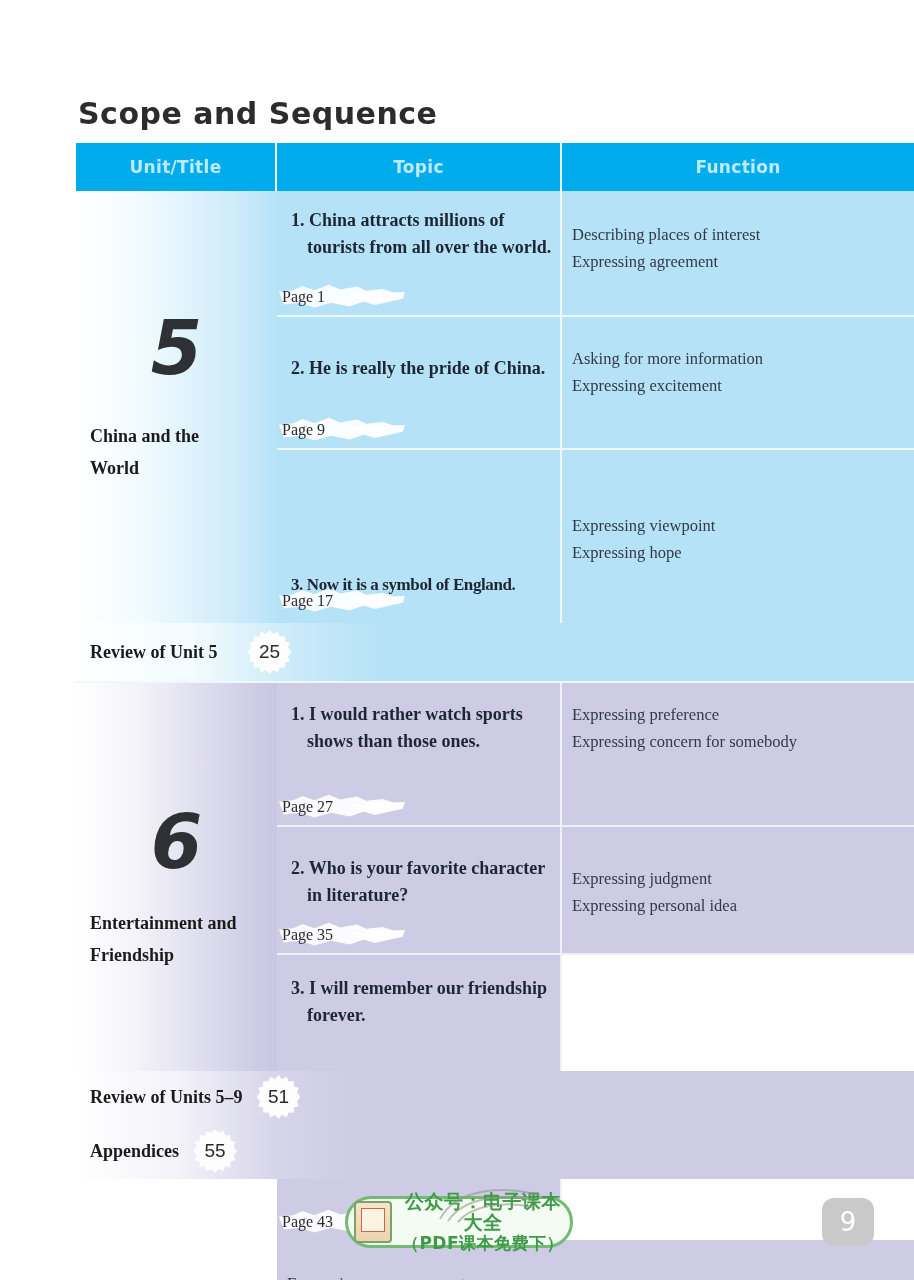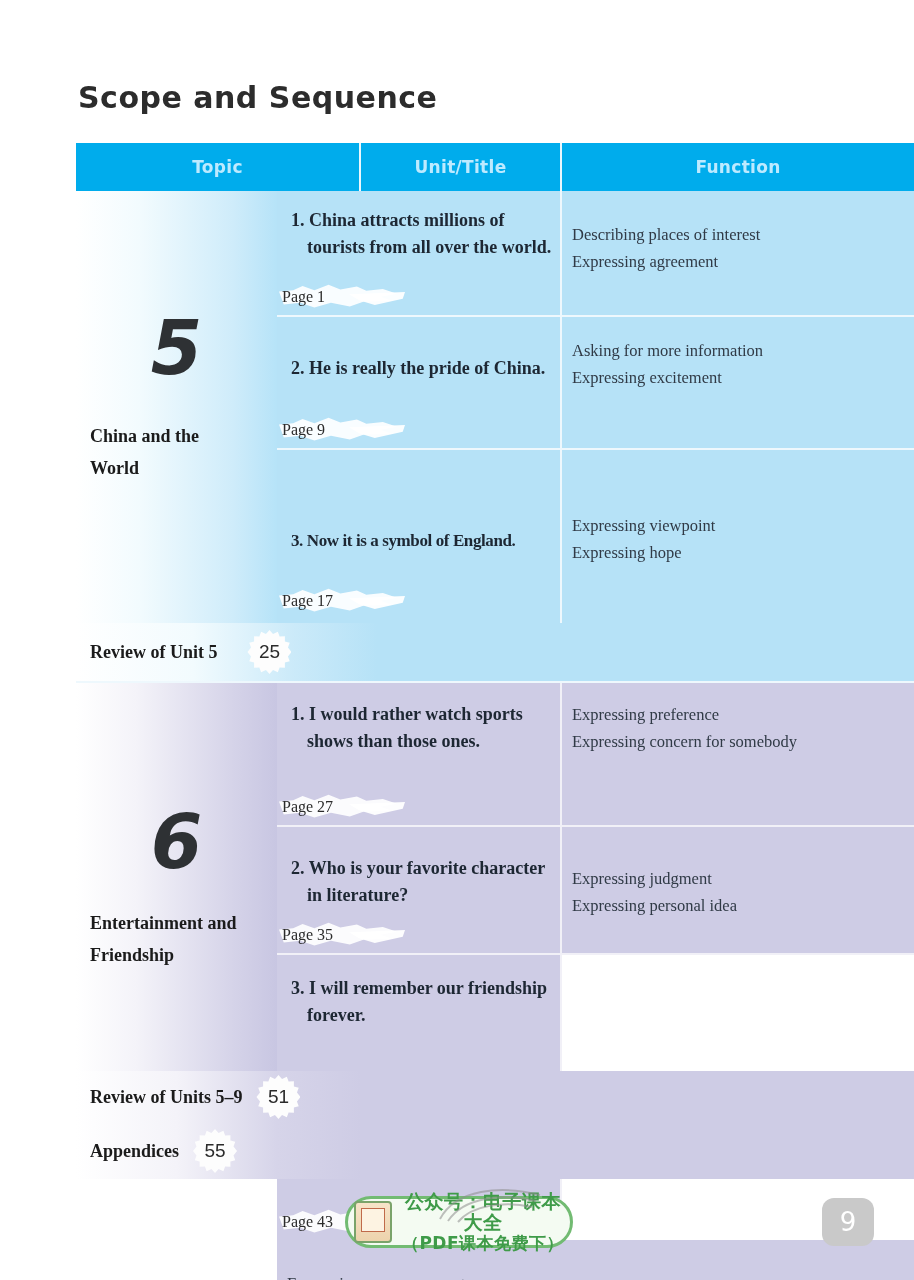--- a/index.html
+++ b/index.html
@@ -12,21 +12,21 @@
     height: 1280px;
     position: relative;
     overflow: hidden;
     font-family: "Liberation Serif", serif;
   }
 
   
   .page-title {
     position: absolute;
     left: 78px;
-    top: 80px;
+    top: 96px;
     font-family: "DejaVu Sans", sans-serif;
     font-weight: bold;
     font-size: 30px;
     letter-spacing: 0.5px;
     color: #2c2c2c;
     white-space: nowrap;
   }
 
   
   .sns-table {
@@ -132,21 +132,21 @@
   
   .topic-text {
     font-family: "Liberation Serif", serif;
     font-weight: bold;
     font-size: 18px;
     color: #1d2733;
     line-height: 1.52;
     text-indent: -16px;
     padding-left: 16px;
   }
-  .topic-text.tight { font-size: 17px; letter-spacing: -0.4px; }
+  .topic-text.tight { font-size: 17px; letter-spacing: -0.4px; margin-top: 44px; }
 
   
   .func-line {
     font-family: "Liberation Serif", serif;
     font-size: 16.5px;
     color: #303a46;
     line-height: 1.66;
     white-space: nowrap;
   }
 
@@ -316,22 +316,22 @@
   }
 </style>
 </head>
 <body>
 
 <div class="page-title">Scope and Sequence</div>
 
 <div class="sns-table">
 
   <div class="thead">
+    <div class="th unit">Unit/Title</div>
     <div class="th topic">Topic</div>
-    <div class="th unit">Unit/Title</div>
     <div class="th func">Function</div>
   </div>
 
   <div class="unit-block blue">
     <div class="unit-col">
       <div class="unit-number" style="top:120px;">5</div>
       <div class="unit-title" style="top:230px;">
         <div>China and the</div>
         <div>World</div>
       </div>
@@ -356,21 +356,21 @@
 
       <div class="row" style="height:133px;">
         <div class="cell-topic" style="padding-top:38px;">
           <div class="topic-text">2. He is really the pride of China.</div>
           <div class="page-flag">
             <div class="splash"></div>
             <div class="tail"></div>
             <div class="plabel">Page 9</div>
           </div>
         </div>
-        <div class="cell-func" style="padding-top:20px;">
+        <div class="cell-func" style="padding-top:28px;">
           <div class="func-line">Asking for more information</div>
           <div class="func-line">Expressing excitement</div>
         </div>
       </div>
 
       <div class="row" style="height:173px;">
         <div class="cell-topic" style="padding-top:78px;">
           <div class="topic-text tight">3. Now it is a symbol of England.</div>
           <div class="page-flag" style="bottom:6px;">
             <div class="splash"></div>

